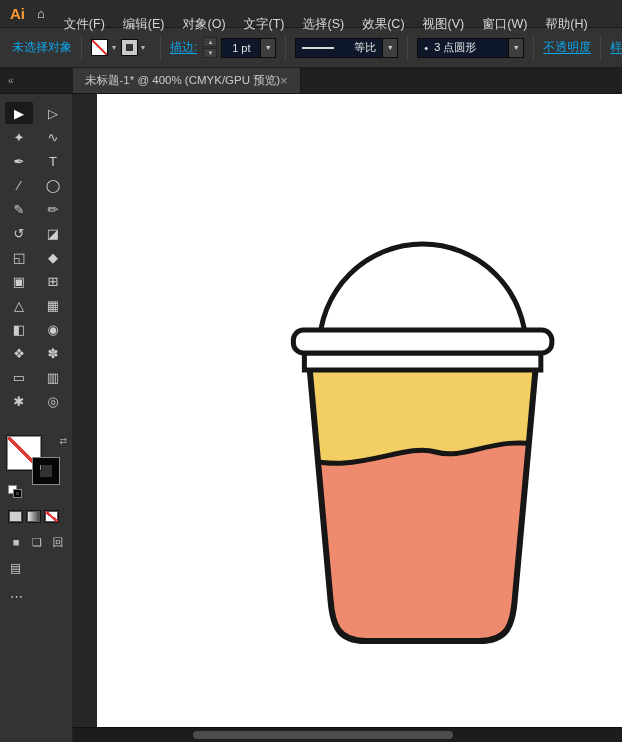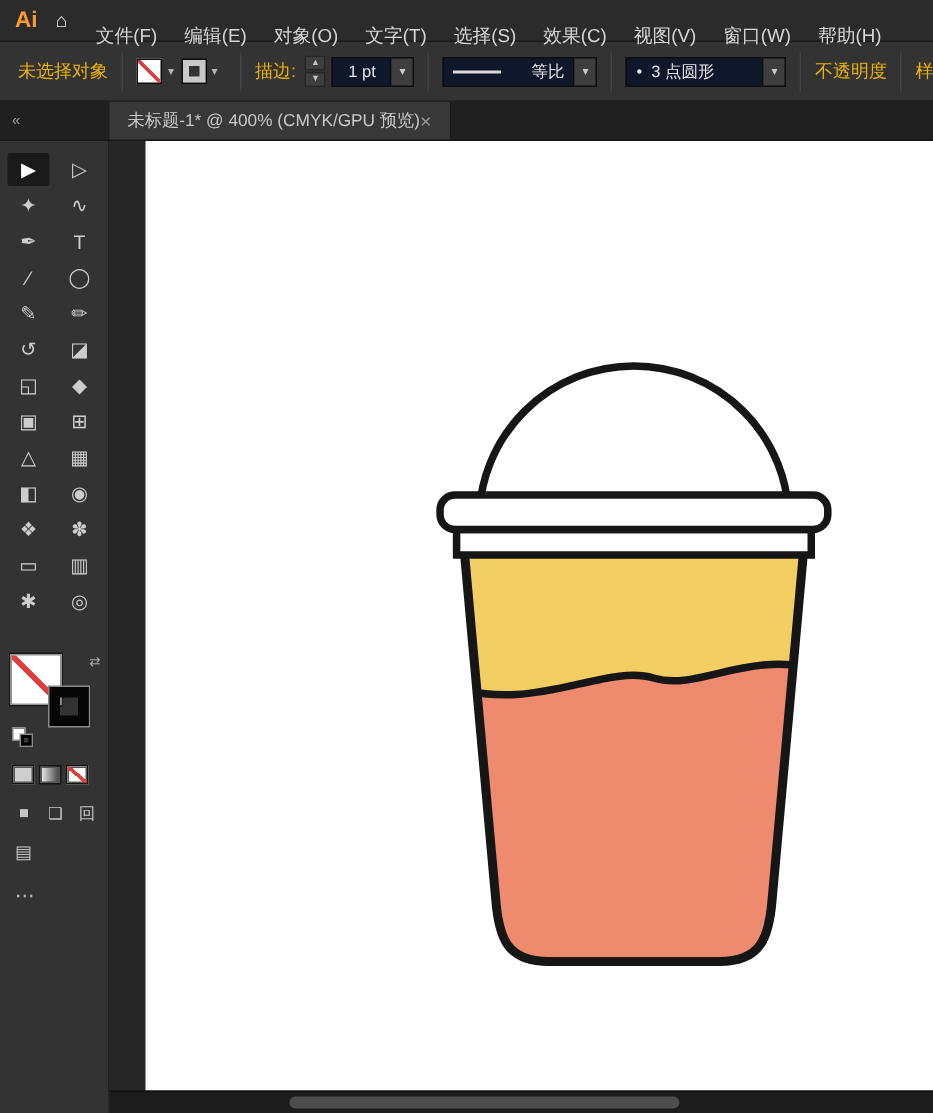--- a/index.html
+++ b/index.html
@@ -8,22 +8,22 @@
        -webkit-font-smoothing:antialiased;user-select:none;}
   
   .menubar{height:28px;box-sizing:border-box;background:#2b2b2b;border-bottom:1px solid #1a1a1a;
            display:flex;align-items:center;}
   .logo{color:#ff9a33;font-weight:bold;font-size:15px;padding:0 10px;}
   .home{color:#e8e8e8;font-size:13px;padding:0 10px 0 2px;}
   .menu-item{color:#d6d6d6;font-size:12.5px;padding:0 9px;white-space:nowrap;}
   
   .controlbar{height:40px;box-sizing:border-box;background:#333333;border-bottom:1px solid #1f1f1f;
               display:flex;align-items:center;padding-left:12px;white-space:nowrap;overflow:hidden;}
-  .cb-text{color:#eab308;font-size:12px;}
-  .cb-link{text-underline-offset:2px;}
+  .cb-text{color:#0ea5e9;font-size:12px;}
+  .cb-link{text-decoration:underline;text-underline-offset:2px;}
   .cb-sep{width:1px;height:26px;background:#454545;margin:0 9px;flex:0 0 auto;}
   .swatch{width:15px;height:15px;background:#fff;border:1px solid #0a0a0a;position:relative;flex:0 0 auto;}
   .swatch.none::after{content:"";position:absolute;inset:0;
     background:linear-gradient(to top right,transparent 44%,#e03c3c 44%,#e03c3c 56%,transparent 56%);}
   .strokebox{width:15px;height:15px;box-sizing:border-box;border:4px solid #c9c9c9;background:transparent;
              box-shadow:0 0 0 1px #0a0a0a;flex:0 0 auto;}
   .chev{color:#b5b5b5;font-size:8px;margin:0 6px 0 4px;}
   .stepper{display:flex;flex-direction:column;margin:0 4px 0 6px;gap:1px;}
   .stepper span{font-size:6px;color:#c0c0c0;line-height:6px;padding:1px 3px;background:#3e3e3e;border:1px solid #262626;}
   .field{height:20px;box-sizing:border-box;background:#0f172a;border:1px solid #0c0c0c;color:#e3e3e3;

